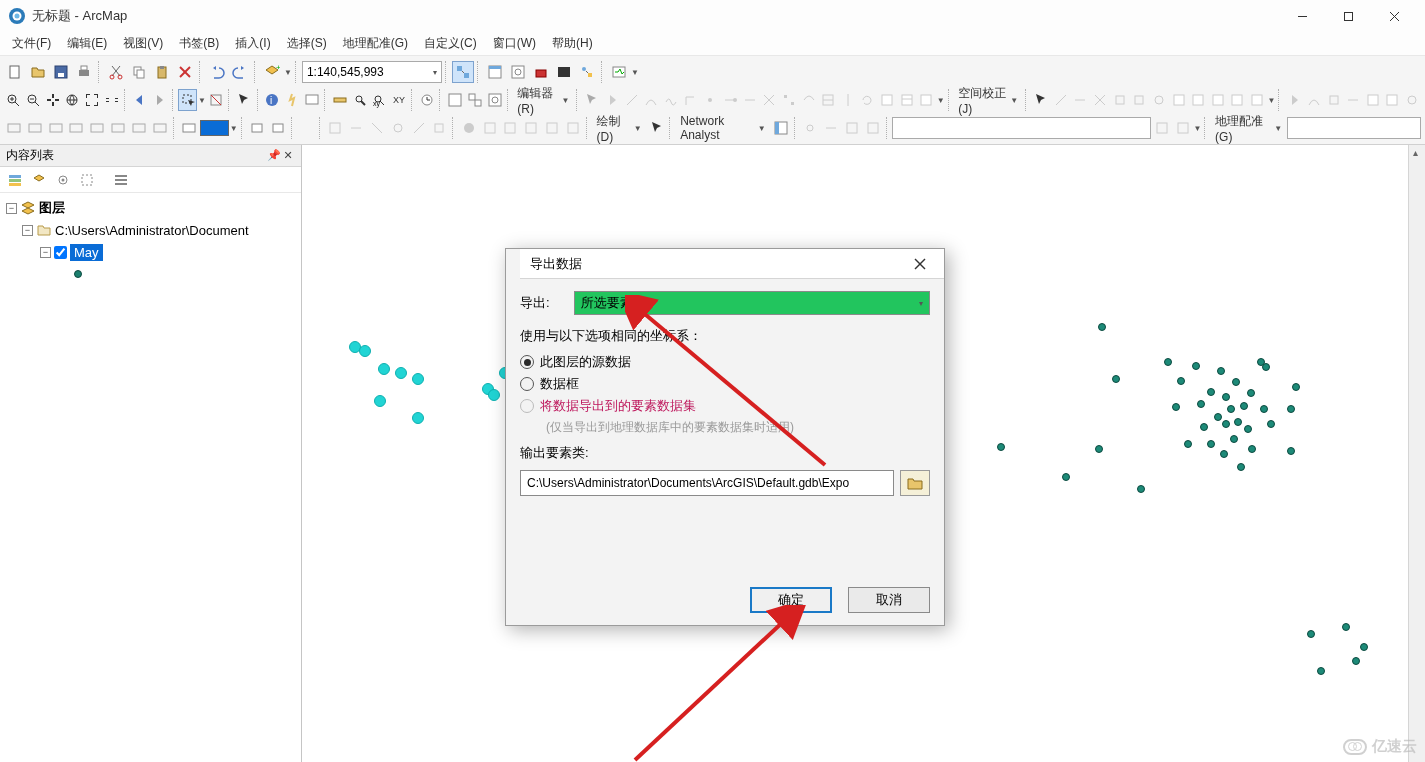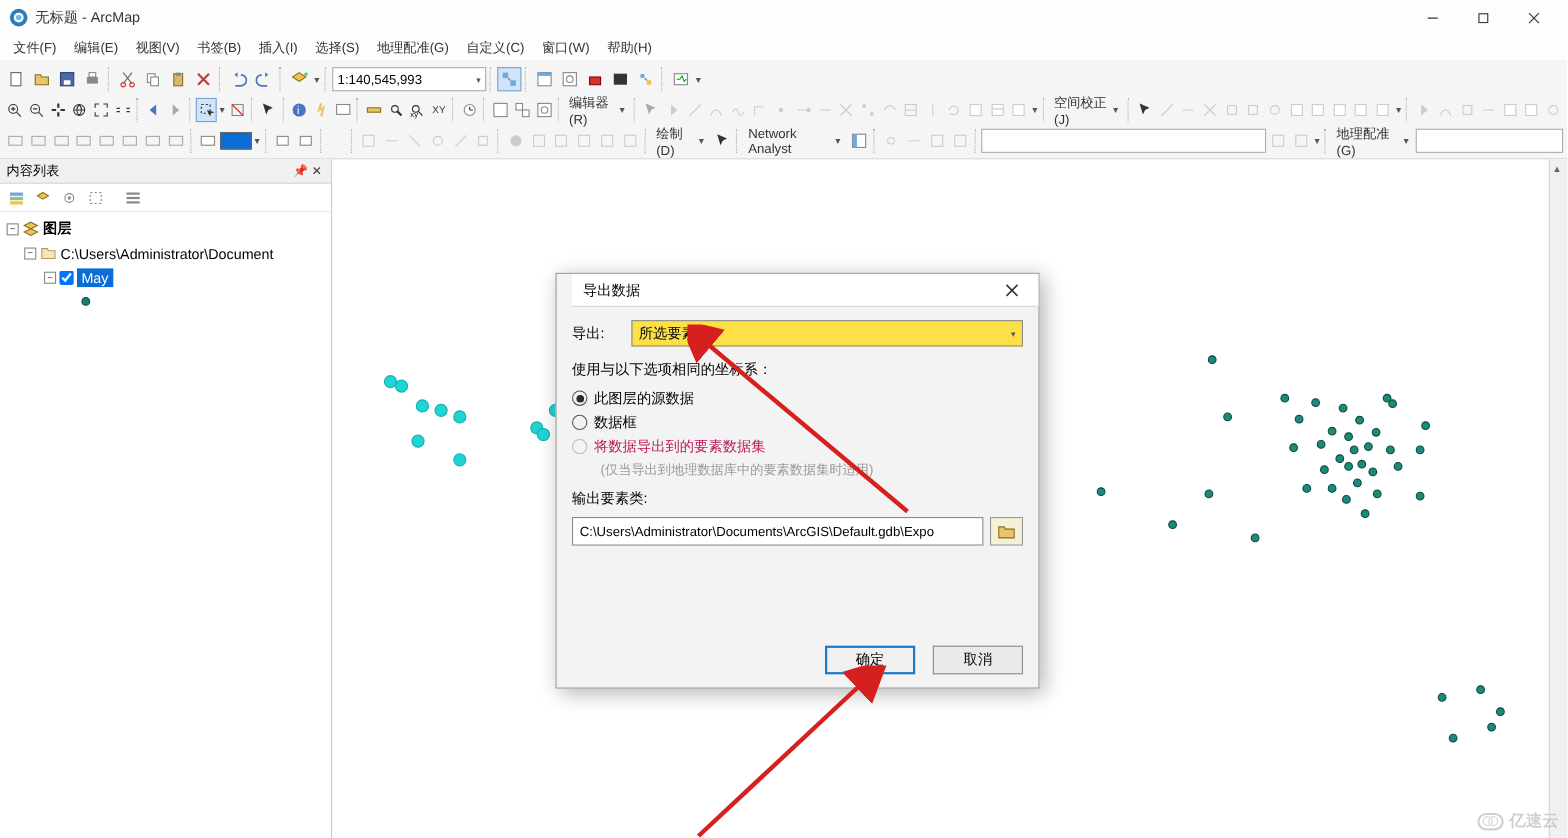--- a/index.html
+++ b/index.html
@@ -55,21 +55,21 @@
 .pt { position: absolute; width: 8px; height: 8px; border-radius: 50%; background: #1d8a78; border: 1px solid #0c4a40; }
 .pt.sel { width: 12px; height: 12px; background: #21d4d4; border: 1px solid #0fb0b0; }
 
 
 .dialog { position: absolute; left: 505px; top: 248px; width: 440px; height: 378px; background: #f3f3f3; border: 1px solid #9b9b9b; box-shadow: 4px 4px 18px rgba(0,0,0,0.3); }
 .dlg-title { height: 30px; background: #fff; display: flex; align-items: center; padding: 0 10px; font-size: 13px; border-bottom: 1px solid #d5d5d5; margin-left: 14px; }
 .dlg-title .spacer { flex: 1; }
 .dlg-close { width: 28px; height: 22px; display: flex; align-items: center; justify-content: center; }
 .dlg-body { padding: 12px 14px; font-size: 13px; }
 .dlg-row { display: flex; align-items: center; margin-bottom: 12px; gap: 24px; }
-.dlg-select { flex: 1; height: 24px; border: 1px solid #8a8a8a; background: #fde047; padding: 0 6px; display: flex; align-items: center; justify-content: space-between; font-size: 13px; }
+.dlg-select { flex: 1; height: 24px; border: 1px solid #8a8a8a; background: #22c55e; padding: 0 6px; display: flex; align-items: center; justify-content: space-between; font-size: 13px; }
 .dlg-section-label { margin: 4px 0 8px; }
 .radio-row { display: flex; align-items: center; gap: 6px; margin: 4px 0 4px 0; font-size: 13px; }
 .radio-row.disabled { color: #be185d; }
 .radio-sub { color: #9a9a9a; font-size: 12px; padding-left: 26px; margin-bottom: 8px; }
 .radio-dot { width: 14px; height: 14px; border: 1px solid #555; border-radius: 50%; display: flex; align-items: center; justify-content: center; }
 .radio-dot.checked::after { content: ""; width: 7px; height: 7px; background: #2a2a2a; border-radius: 50%; }
 .radio-dot.dis { border-color: #bbb; }
 .out-row { display: flex; align-items: center; gap: 6px; margin-top: 4px; }
 .out-input { flex: 1; height: 26px; border: 1px solid #8a8a8a; background: #fff; padding: 0 6px; font-size: 12px; display: flex; align-items: center; overflow: hidden; white-space: nowrap; }
 .browse-btn { width: 30px; height: 26px; border: 1px solid #999; background: #f5f0d8; display: flex; align-items: center; justify-content: center; }

